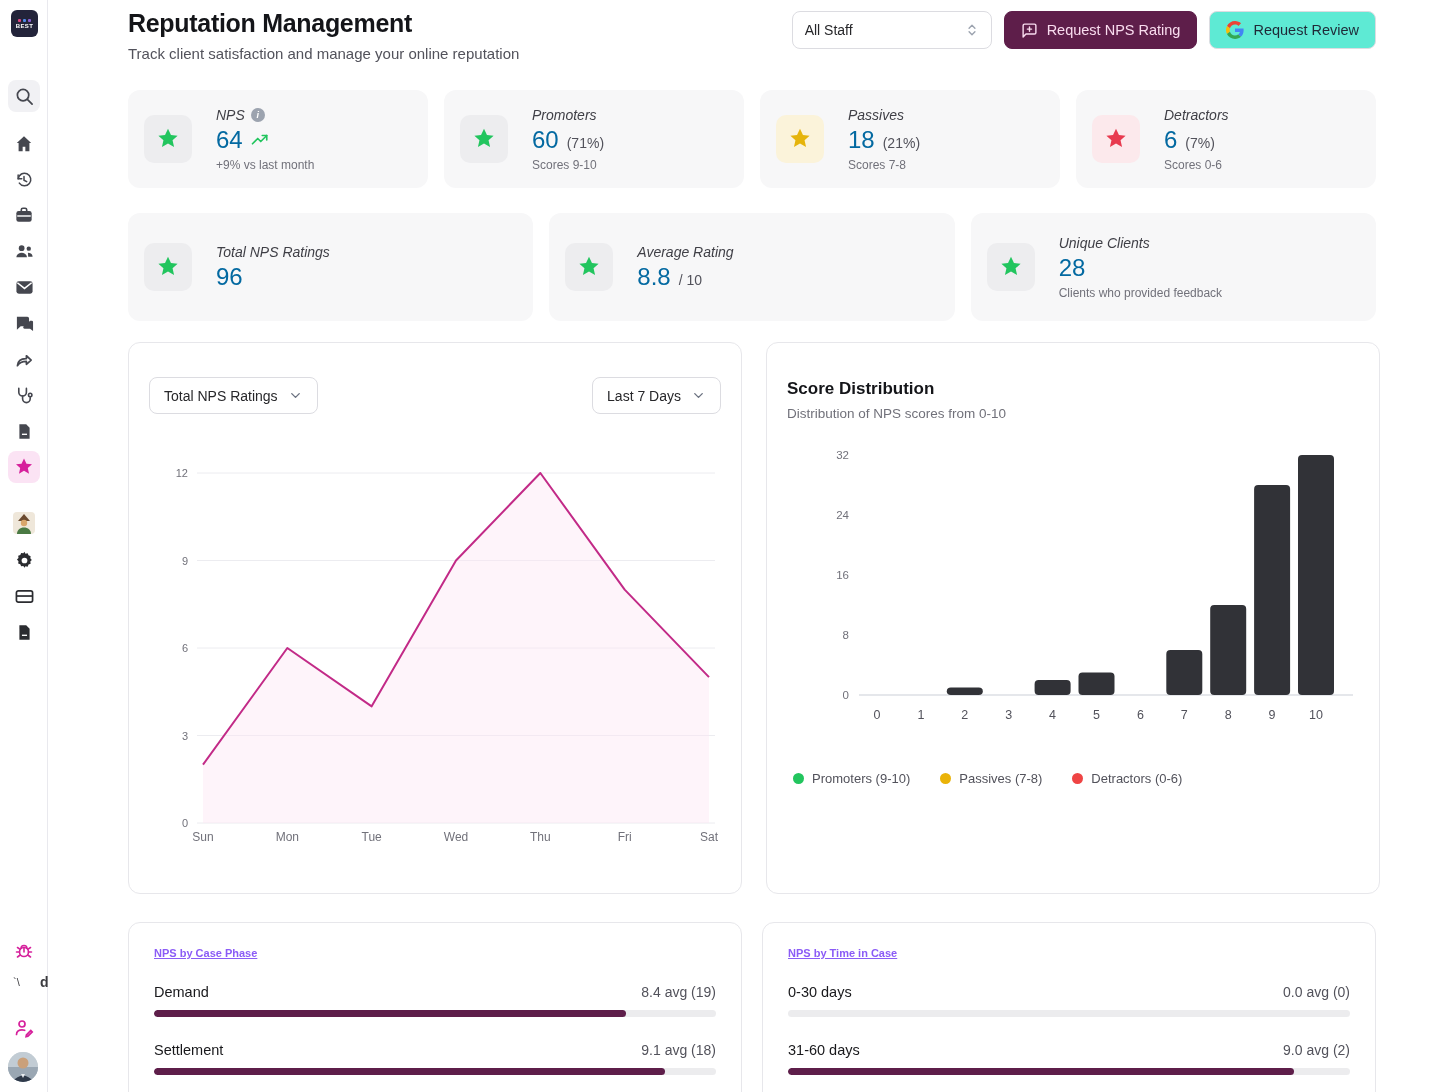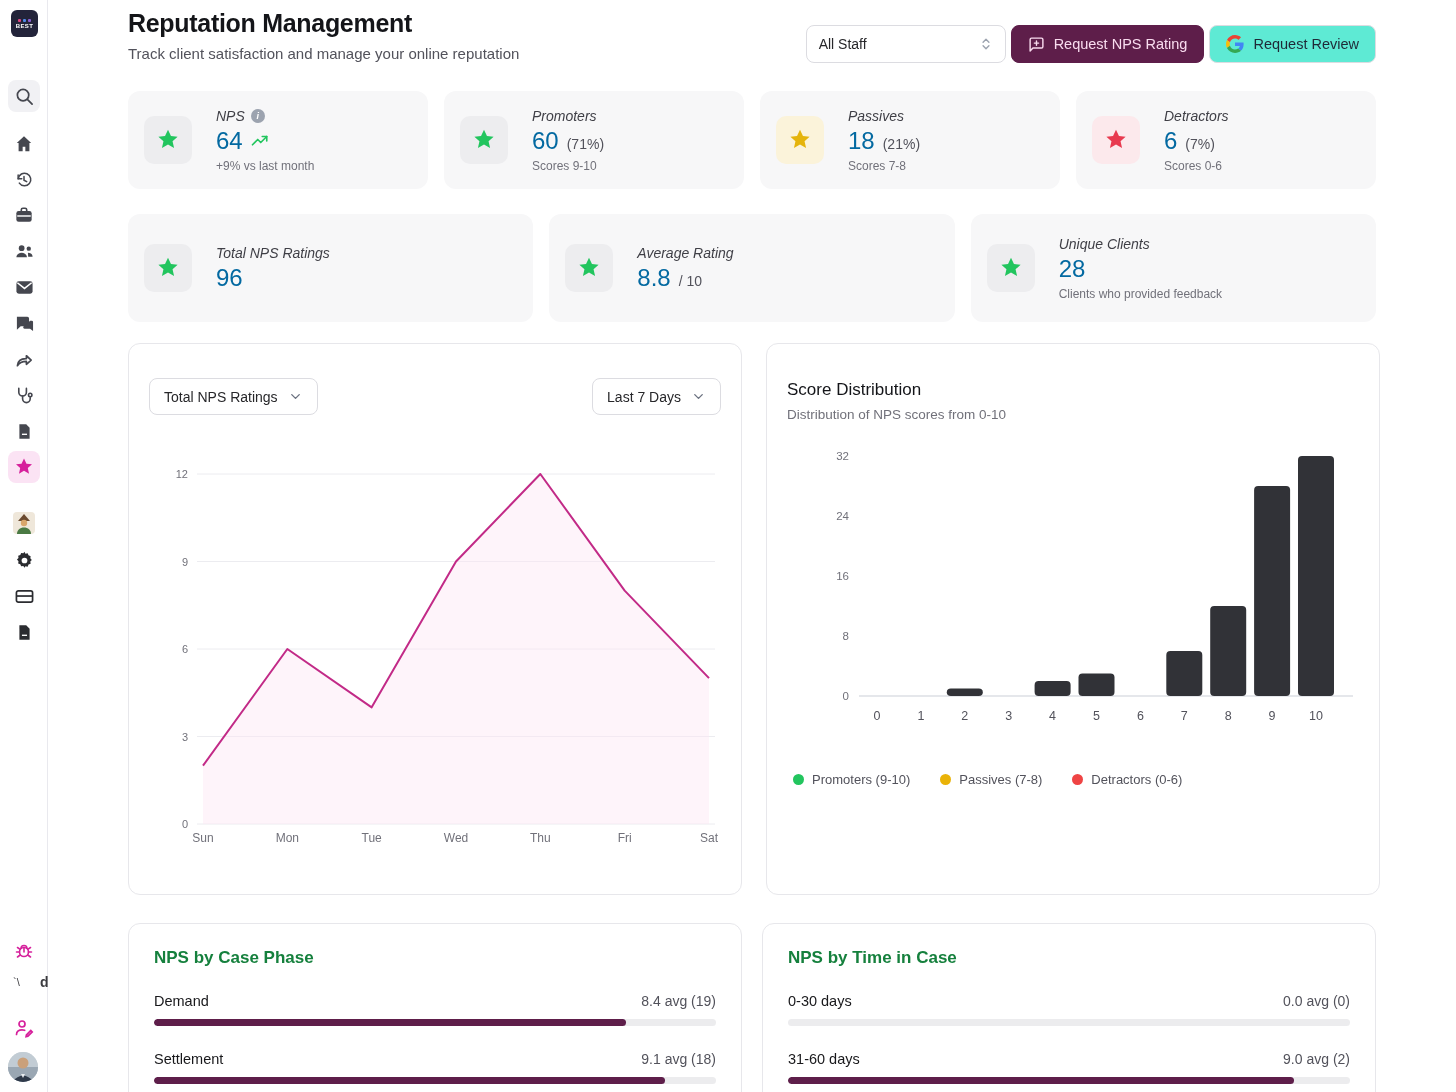--- a/index.html
+++ b/index.html
@@ -24,21 +24,21 @@
   .stray { position:absolute; color:#3c3c40; font-size:11px; }
   .avatar-btm { position:absolute; left:8px; top:1052px; width:30px; height:30px; border-radius:50%;
     overflow:hidden; background:#cfd6db; }
 
   
   .main { flex:1; }
   .content { width:1248px; margin:0 auto; }
   header.topbar { display:flex; justify-content:space-between; align-items:flex-start; padding-top:9px; }
   .page-title { font-size:25px; font-weight:bold; letter-spacing:-.3px; color:#141519; }
   .page-sub { font-size:15px; color:#52525b; margin-top:7px; }
-  .top-controls { display:flex; gap:5px; margin-top:16px; align-items:center; }
+  .top-controls { display:flex; gap:12px; margin-top:2px; align-items:center; }
   .select { display:flex; justify-content:space-between; align-items:center; width:200px; height:38px;
     border:1px solid #dcdce1; border-radius:8px; padding:0 12px; font-size:14px; color:#27272a;
     background:#fff; cursor:pointer; }
   .btn { display:flex; align-items:center; gap:9px; height:38px; border-radius:8px; padding:0 16px;
     font-size:14.5px; cursor:pointer; white-space:nowrap; }
   .btn-primary { background:#5e1e4a; color:#f9dcef; border:1px solid #5e1e4a; font-weight:500;}
   .btn-secondary { background:#5eead4; color:#1f2937; border:1px solid #dcdce1; font-weight:500;}
 
   .stats-row { display:flex; gap:16px; margin-top:28px; }
   .stat-card { flex:1; height:98px; background:#f7f7f8; border-radius:12px; padding:16px;
@@ -54,30 +54,30 @@
 
   .summary-row { display:flex; gap:16px; margin-top:25px; }
   .sum-card { flex:1; height:108px; background:#f7f7f8; border-radius:12px; padding:16px;
     display:flex; align-items:center; gap:24px; }
 
   .charts-row { display:flex; gap:24px; margin-top:21px; }
   .chart-card { flex:1; height:552px; background:#fff; border:1px solid #e7e7eb; border-radius:12px; padding:20px; }
   .chart-controls { display:flex; justify-content:space-between; margin-top:14px; }
   .dropdown { display:flex; align-items:center; gap:10px; border:1px solid #dcdce1; border-radius:8px;
     height:37px; padding:0 14px; font-size:14px; color:#27272a; background:#fff; cursor:pointer; }
-  .card-h3 { font-size:17px; font-weight:normal; color:#141519; margin-top:16px; }
+  .card-h3 { font-size:17px; font-weight:bold; color:#141519; margin-top:16px; }
   .card-hsub { font-size:13.5px; color:#71717a; margin-top:7px; }
   .legend { display:flex; gap:30px; margin-top:24px; padding-left:6px; }
   .legend-item { display:flex; align-items:center; gap:8px; font-size:13px; color:#52525b; }
   .legend-dot { width:11px; height:11px; border-radius:50%; }
 
   .bottom-row { display:flex; gap:20px; margin-top:28px; }
   .bottom-card { flex:1; min-height:260px; background:#fff; border:1px solid #e7e7eb; border-radius:12px;
     padding:24px 25px; }
-  .bottom-title { font-size:17px; font-weight:bold; color:#15803d; }
+  .bottom-title { font-size:11px; font-weight:bold; color:#8b5cf6;text-decoration:underline; }
   .prog-row { margin-top:25px; }
   .prog-head { display:flex; justify-content:space-between; align-items:baseline; margin-bottom:10px; }
   .prog-label { font-size:14.5px; color:#18181b; font-weight:500; }
   .prog-val { font-size:14px; color:#52525b; }
   .prog-track { height:7px; background:#ececee; border-radius:4px; overflow:hidden; }
   .prog-fill { height:7px; background:#5e1e4a; border-radius:4px; }
 
   svg text { font-family:"Liberation Sans", sans-serif; }
 </style>
 </head>

